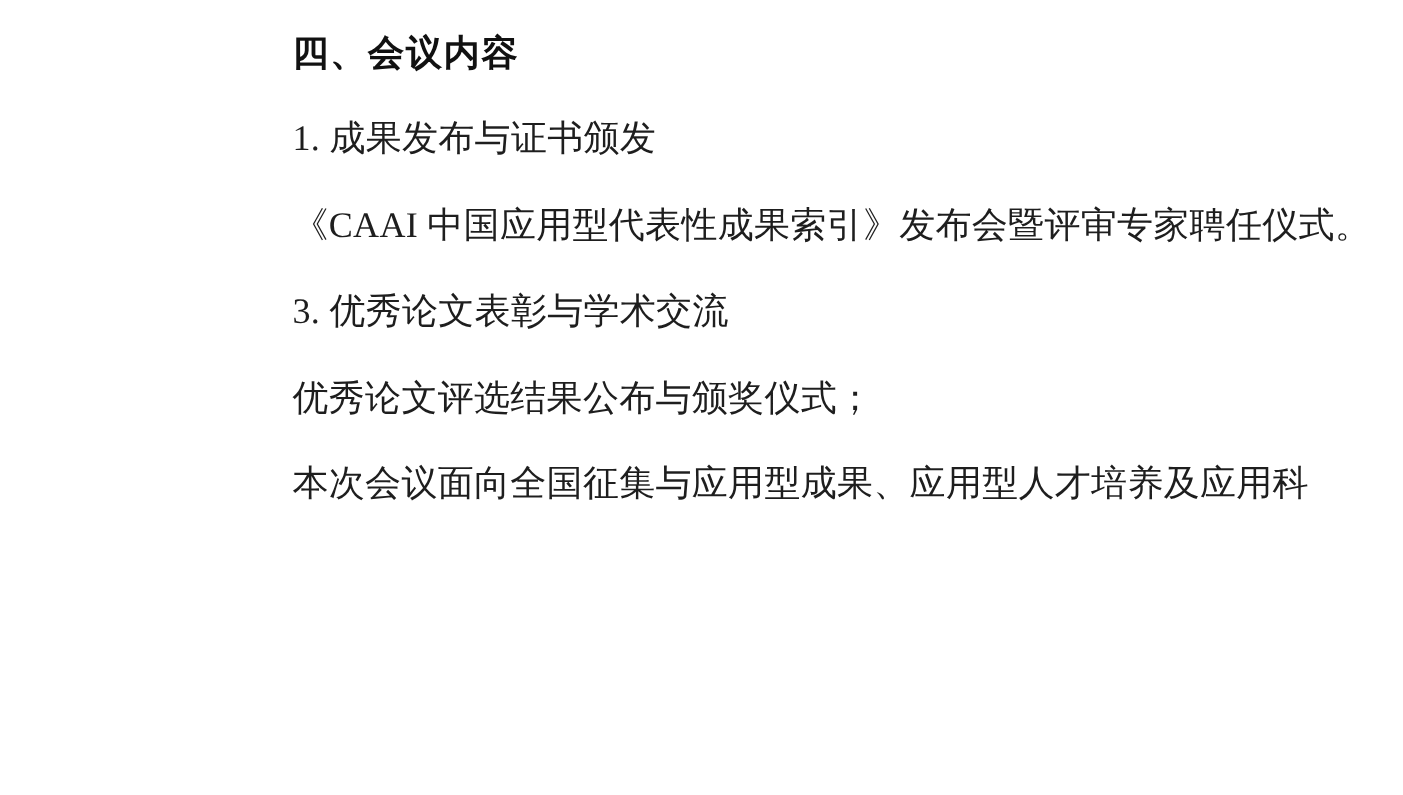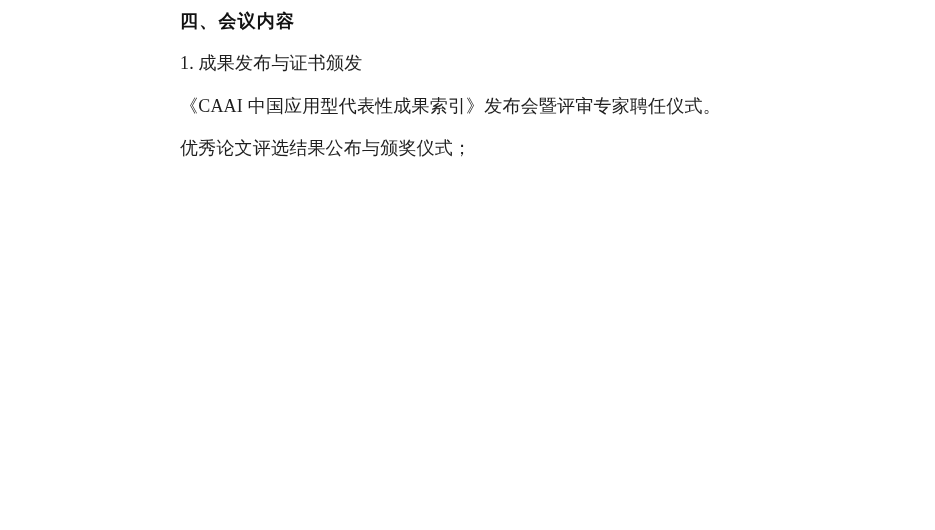--- a/index.html
+++ b/index.html
@@ -16,22 +16,22 @@
   }
   .doc {
     box-sizing: border-box;
     width: 935px;
     height: 530px;
     padding-left: 138px;
     padding-right: 110px;
     padding-top: 0;
   }
   .line {
-    margin: 0;
-    font-size: 18px;
+    margin: 15px;
+    font-size: 24px;
     line-height: 42.4px;
     height: 42.4px;
     white-space: nowrap;
     letter-spacing: 0.2px;
   }
   .indent {
     padding-left: 42px;
   }
   .heading {
     font-weight: 700;
@@ -42,14 +42,16 @@
     margin-top: 11px;
   }
 </style>
 </head>
 <body>
 
 <div class="doc" id="doc">
     <div class="line heading indent">四、会议内容</div>
     <div class="line indent">1. 成果发布与证书颁发</div>
     <div class="line indent">《CAAI 中国应用型代表性成果索引》发布会暨评审专家聘任仪式。</div>
+    <div class="line indent">3. 优秀论文表彰与学术交流</div>
     <div class="line indent">优秀论文评选结果公布与颁奖仪式；</div>
+    <div class="line indent">本次会议面向全国征集与应用型成果、应用型人才培养及应用科</div>
   </div>
 
 </body></html>

